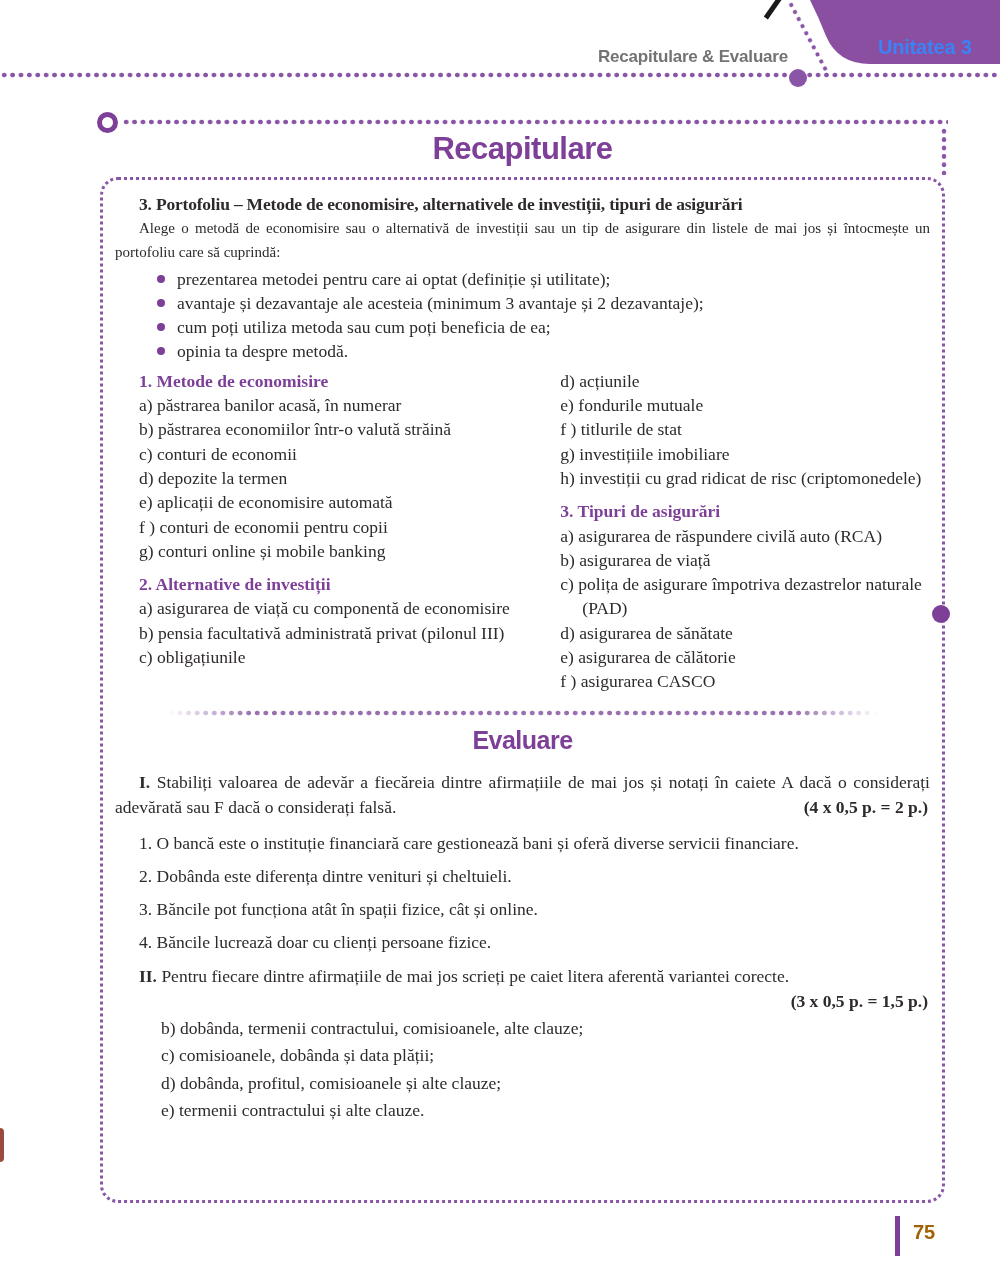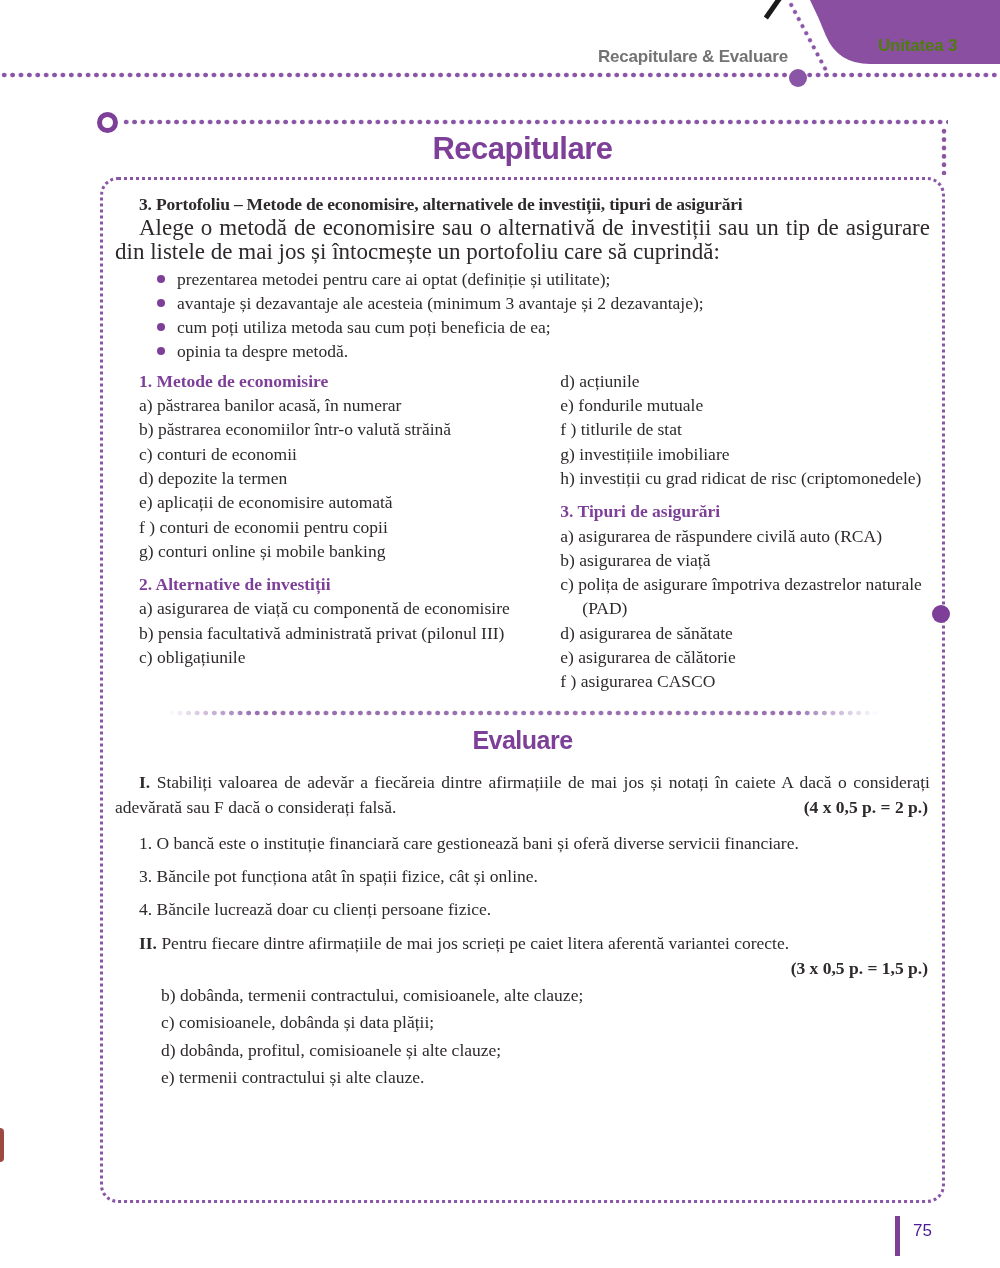--- a/index.html
+++ b/index.html
@@ -18,21 +18,21 @@
   .dots-h{height:8px;background-image:radial-gradient(circle,var(--dot) 2px,transparent 2.7px);
           background-size:8.4px 8px;background-repeat:repeat-x;background-position:left center;}
   .dots-v{width:8px;background-image:radial-gradient(circle,var(--dot) 2px,transparent 2.7px);
           background-size:8px 8.4px;background-repeat:repeat-y;background-position:center top;}
 
   
   .breadcrumb{position:absolute;top:47px;right:212px;font-size:17px;font-weight:bold;
               color:#737373;letter-spacing:-0.2px;}
   .unit-tab{position:absolute;top:0;right:0;width:200px;height:64px;}
   .unit-tab svg{display:block;}
-  .unit-tab-label{position:absolute;top:36px;left:78px;color:#4d7c0f;font-size:17px;
+  .unit-tab-label{position:absolute;top:36px;left:78px;color:#3b82f6;font-size:20px;
                   font-weight:bold;letter-spacing:-0.2px;}
   .black-sliver{position:absolute;left:781px;top:-8px;width:5px;height:30px;background:#1a1a1a;
                 transform:rotate(35deg);transform-origin:top left;}
   .top-dotline{position:absolute;top:71px;left:0;width:1000px;}
   .header-big-dot{position:absolute;left:789px;top:69px;width:18px;height:18px;border-radius:50%;
                   background:var(--dot);}
   .diag-dotline{position:absolute;left:792px;top:0px;width:80px;height:6px;
                 background-image:radial-gradient(circle,var(--dot) 1.8px,transparent 2.4px);
                 background-size:8px 6px;background-repeat:repeat-x;
                 transform:rotate(62deg);transform-origin:0 0;}
@@ -45,21 +45,21 @@
   .recap-title{position:absolute;left:100px;top:131px;width:845px;text-align:center;
                font-size:31px;font-weight:bold;color:var(--accent);letter-spacing:-0.5px;}
 
   
   .content-box{position:absolute;left:100px;top:177px;width:845px;height:1026px;
                border:3px dotted var(--dot);border-radius:18px;padding:12px 12px 0 12px;}
   .right-edge-dot{position:absolute;left:932px;top:605px;width:18px;height:18px;border-radius:50%;
                   background:var(--accent);}
 
   .task-heading{margin-left:24px;font-size:17.5px;font-weight:bold;line-height:24px;letter-spacing:-0.2px;}
-  .task-intro{margin-top:0;font-size:23px;line-height:24.3px;text-indent:24px;text-align:justify;}
+  .task-intro{margin-top:0;font-size:15px;line-height:24.3px;text-indent:24px;text-align:justify;}
 
   .bullet-list{list-style:none;margin-top:2px;}
   .bullet-list li{position:relative;margin-left:36px;padding-left:26px;font-size:17.5px;line-height:24.3px;}
   .bullet-list li .bdot{position:absolute;left:6px;top:8px;width:8px;height:8px;border-radius:50%;
                         background:var(--accent);}
 
   .columns{display:flex;gap:40px;margin-top:5px;margin-left:24px;}
   .col-left{width:392px;}
   .col-right{width:380px;}
   .list-title{color:var(--accent);font-weight:bold;font-size:17.5px;line-height:24.3px;}
@@ -85,21 +85,21 @@
               line-height:25.5px;}
 
   .statements{margin-top:10px;}
   .statements p{margin:0 0 9px 24px;font-size:17.5px;line-height:24px;}
 
   .question{margin:16px 0 0 24px;font-size:17.5px;line-height:24px;}
   .options p{margin-left:46px;font-size:17.5px;line-height:27.5px;}
 
   
   .footer-bar{position:absolute;left:895px;top:1216px;width:5px;height:40px;background:var(--accent);}
-  .page-number{position:absolute;left:913px;top:1221px;font-size:17px;font-weight:normal;color:#4c1d95;
+  .page-number{position:absolute;left:913px;top:1221px;font-size:20px;font-weight:bold;color:#a16207;
                font-family:"Liberation Sans","DejaVu Sans",sans-serif;}
   .left-margin-tab{position:absolute;left:0;top:1128px;width:4px;height:34px;background:#9c4a41;
                    border-radius:0 5px 5px 0;}
 </style>
 </head>
 <body>
 
 <div class="black-sliver"></div>
 
 <div class="breadcrumb sans">Recapitulare &amp; Evaluare</div>
@@ -184,20 +184,21 @@
   <div class="eval-title">Evaluare</div>
 
   <p class="exercise">
     <span class="ex-label">I.</span>
     <span>Stabiliți valoarea de adevăr a fiecăreia dintre afirmațiile de mai jos și notați în caiete A dacă o considerați adevărată sau F dacă o considerați falsă.</span>
     <span class="ex1-points">(4 x 0,5 p. = 2 p.)</span>
   </p>
 
   <div class="statements">
     <p>1. O bancă este o instituție financiară care gestionează bani și oferă diverse servicii financiare.</p>
+    <p>2. Dobânda este diferența dintre venituri și cheltuieli.</p>
     <p>3. Băncile pot funcționa atât în spații fizice, cât și online.</p>
     <p>4. Băncile lucrează doar cu clienți persoane fizice.</p>
   </div>
 
   <p class="exercise">
     <span class="ex-label">II.</span>
     <span>Pentru fiecare dintre afirmațiile de mai jos scrieți pe caiet litera aferentă variantei corecte.</span>
   </p>
   <div class="ex2-points">(3 x 0,5 p. = 1,5 p.)</div>
 

